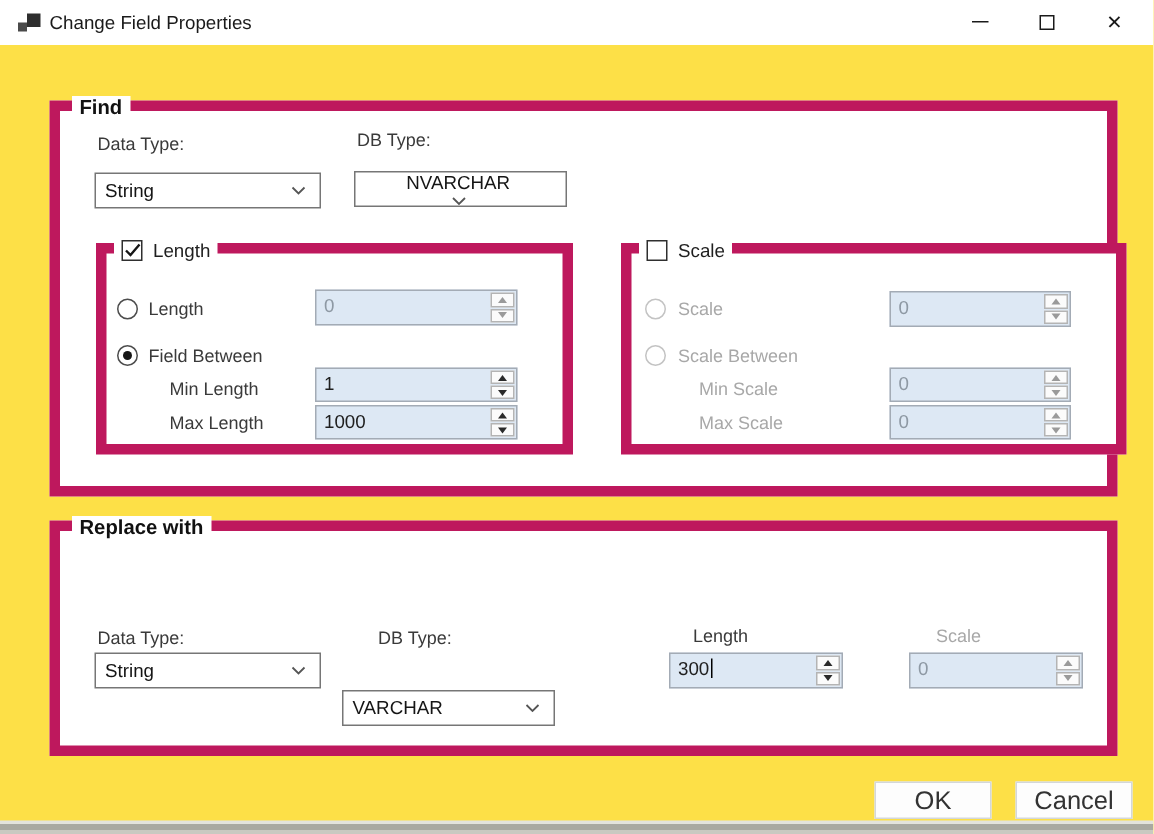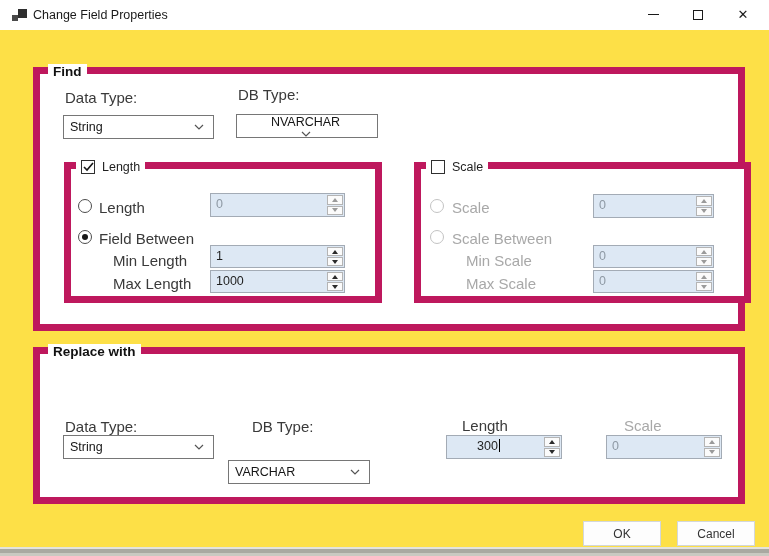--- a/index.html
+++ b/index.html
@@ -16,21 +16,21 @@
   .win-btn { position:absolute; top:1px; width:36px; height:27px; display:flex; align-items:center; justify-content:center; cursor:default; }
   .glyph-min { width:11px; height:1px; background:#1a1a1a; }
   .glyph-max { width:10px; height:10px; border:1px solid #1a1a1a; background:#fff; }
   .glyph-close { font-size:13px; color:#1a1a1a; line-height:1; }
 
   
   .groupbox { position:absolute; border:7px solid #be185d; background:#fff; }
   .legend { position:absolute; top:-10px; left:8px; background:#fff; padding:0 5px; font-weight:bold; font-size:13.5px; color:#111; white-space:nowrap; }
   .cb-caption { position:absolute; top:-9px; left:5px; background:#fff; padding:0 5px; display:flex; align-items:center; gap:7px; font-size:12.5px; color:#1f1f1f; white-space:nowrap; }
 
-  .label { position:absolute; font-size:15px; color:#3a3a3a; white-space:nowrap; }
+  .label { position:absolute; font-size:12px; color:#3a3a3a; white-space:nowrap; }
   .label.dim { color:#a8a8a8; }
 
   
   .combo { position:absolute; height:24px; background:#fff; border:1px solid #767676; display:flex; align-items:center; justify-content:space-between; padding:0 9px 0 6px; font-size:12.5px; color:#151515; cursor:default; }
   .combo .val { white-space:nowrap; }
 
   
   .checkbox { width:14px; height:14px; border:1px solid #2f2f2f; background:#fff; display:inline-flex; align-items:center; justify-content:center; }
   .radio { position:absolute; width:14px; height:14px; border:1px solid #4c4c4c; border-radius:50%; background:#fff; }
   .radio.selected::after { content:""; position:absolute; left:3px; top:3px; width:6px; height:6px; border-radius:50%; background:#161616; }
@@ -42,21 +42,21 @@
   .spin-text.dim { color:#8e99a4; }
   .spin-btns { width:18px; display:flex; flex-direction:column; padding:1px; gap:1px; }
   .spin-btn { flex:1; background:#fbfbfb; border:1px solid #b4b4b4; display:flex; align-items:center; justify-content:center; cursor:default; }
   .tri-up { width:0; height:0; border-left:3px solid transparent; border-right:3px solid transparent; border-bottom:4px solid #2a2a2a; }
   .tri-down { width:0; height:0; border-left:3px solid transparent; border-right:3px solid transparent; border-top:4px solid #2a2a2a; }
   .dimtri.tri-up { border-bottom-color:#9a9a9a; }
   .dimtri.tri-down { border-top-color:#9a9a9a; }
   .text-caret { display:inline-block; width:1px; height:13px; background:#000; vertical-align:-2px; margin-left:1px; }
 
   
-  .btn { position:absolute; width:78px; height:25px; background:#fdfdfd; border:1px solid #d3d7da; font-size:12px; color:#333; display:flex; align-items:center; justify-content:center; cursor:default; }
+  .btn { position:absolute; width:78px; height:25px; background:#fdfdfd; border:1px solid #d3d7da; font-size:17px; color:#333; display:flex; align-items:center; justify-content:center; cursor:default; }
 
   .bottom-strip { position:absolute; left:0; top:547px; width:769px; height:9px;
     background:linear-gradient(#e3e3dc 0 2px, #a9a9a1 2px 6px, #c9c9c1 6px 100%); }
 </style>
 </head>
 <body>
 
 <div class="stage">
 
   <div class="titlebar">
@@ -213,21 +213,21 @@
 
     <span class="label" style="left:212px; top:64px;">DB Type:</span>
     <div class="combo" style="left:188px; top:81px; width:142px;margin-top:25px;">
       <span class="val">VARCHAR</span>
       <svg width="10" height="6">
           <polyline points="1,1 5,5 9,1" fill="none" stroke="#555" stroke-width="1.2"></polyline>
         </svg>
     </div>
 
     <span class="label" style="left:422px; top:63px;">Length</span>
-    <div class="spinner" style="left:406px; top:81px; width:116px; height:24px;padding-left:25px;">
+    <div class="spinner" style="left:406px; top:81px; width:116px; height:24px;">
       <div class="spin-text"><span>300</span><span class="text-caret"></span></div>
       <div class="spin-btns">
         <div class="spin-btn">
             <span class="tri-up"></span>
           </div>
         <div class="spin-btn">
             <span class="tri-down"></span>
           </div>
       </div>
     </div>

